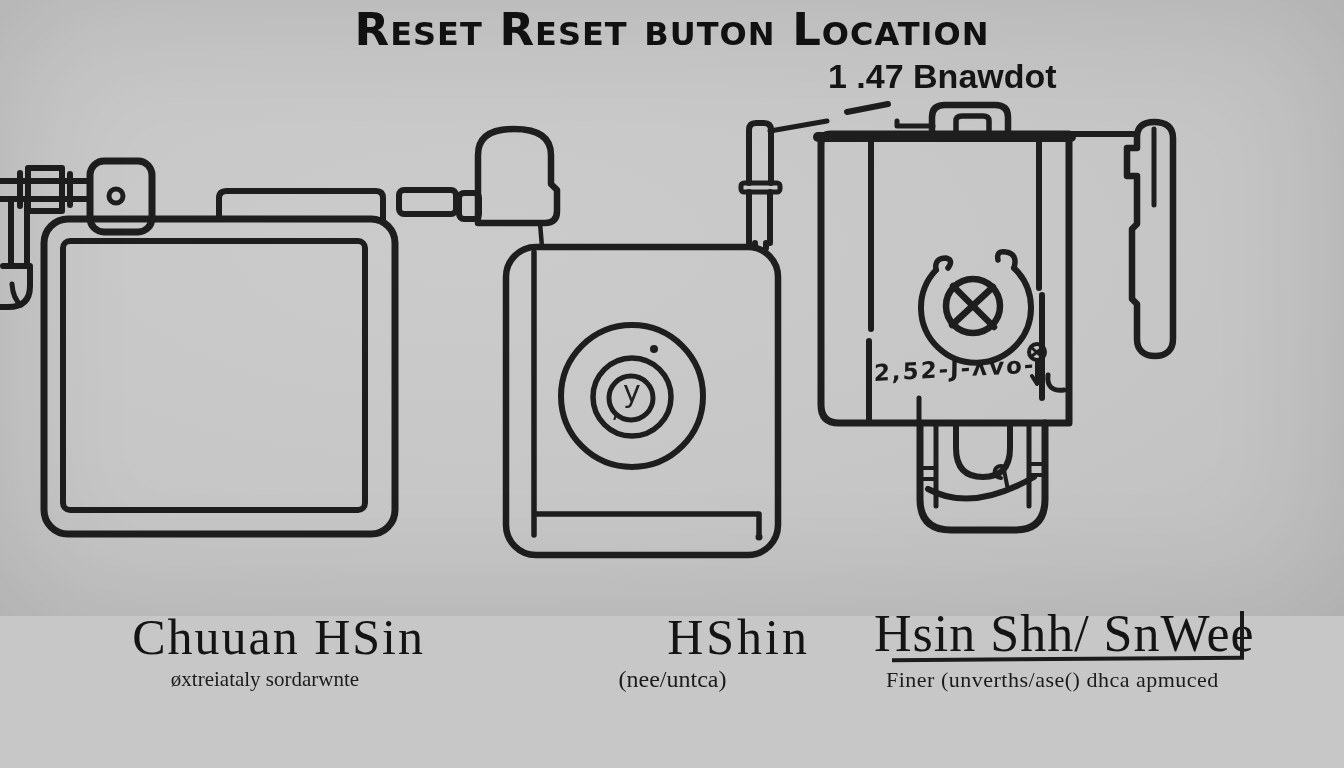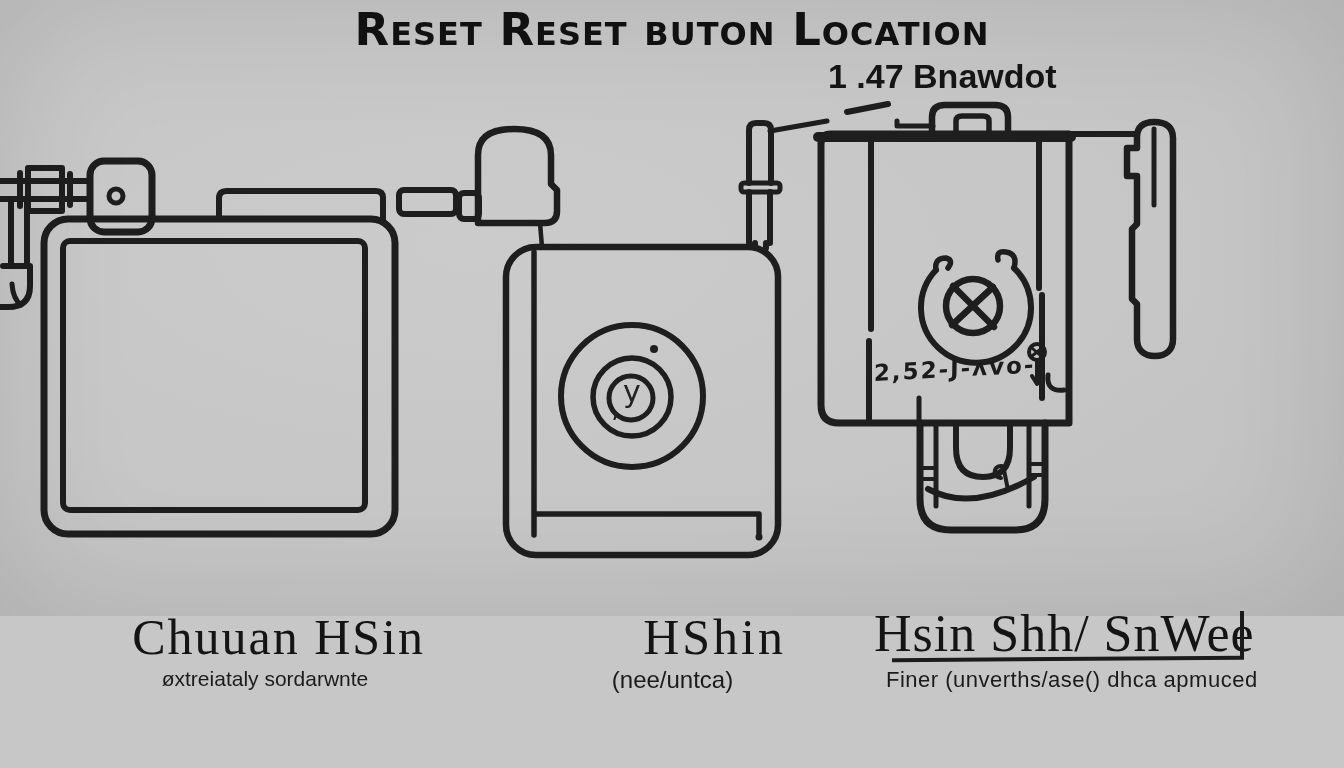--- a/index.html
+++ b/index.html
@@ -23,24 +23,24 @@
   }
   .dim{
     left:828px;top:58px;
     font:700 34px/1.1 "Liberation Sans",sans-serif;color:#161616;
   }
   .cap{
     font-family:"Liberation Serif",serif;font-weight:400;color:#141414;
     text-align:right;
   }
   .cap1{left:105px;width:320px;top:608px;font-size:50px;letter-spacing:2px;}
-  .cap2{left:511px;width:275px;top:608px;font-size:50px;letter-spacing:3px;}
+  .cap2{left:535px;width:275px;top:608px;font-size:50px;letter-spacing:3px;}
   .cap3{left:874px;top:604px;font-size:52px;letter-spacing:1px;text-align:left;}
   .sub{
-    font-family:Liberation Sans, sans-serif;font-weight:400;color:#1b1b1b;
+    font-family:Liberation Serif, serif;font-weight:400;color:#1b1b1b;
     text-align:center;
   }
   .sub1{left:105px;width:320px;top:667px;font-size:21px;}
   .sub2{left:535px;width:275px;top:666px;font-size:24px;}
   .sub3{left:886px;top:667px;font-size:22px;text-align:right;letter-spacing:0.5px;}
   .underline3{
     position:absolute;left:892px;top:657px;width:352px;height:3.5px;
     background:#1c1c1c;transform:rotate(-0.4deg);
   }
   .cursorbar{

